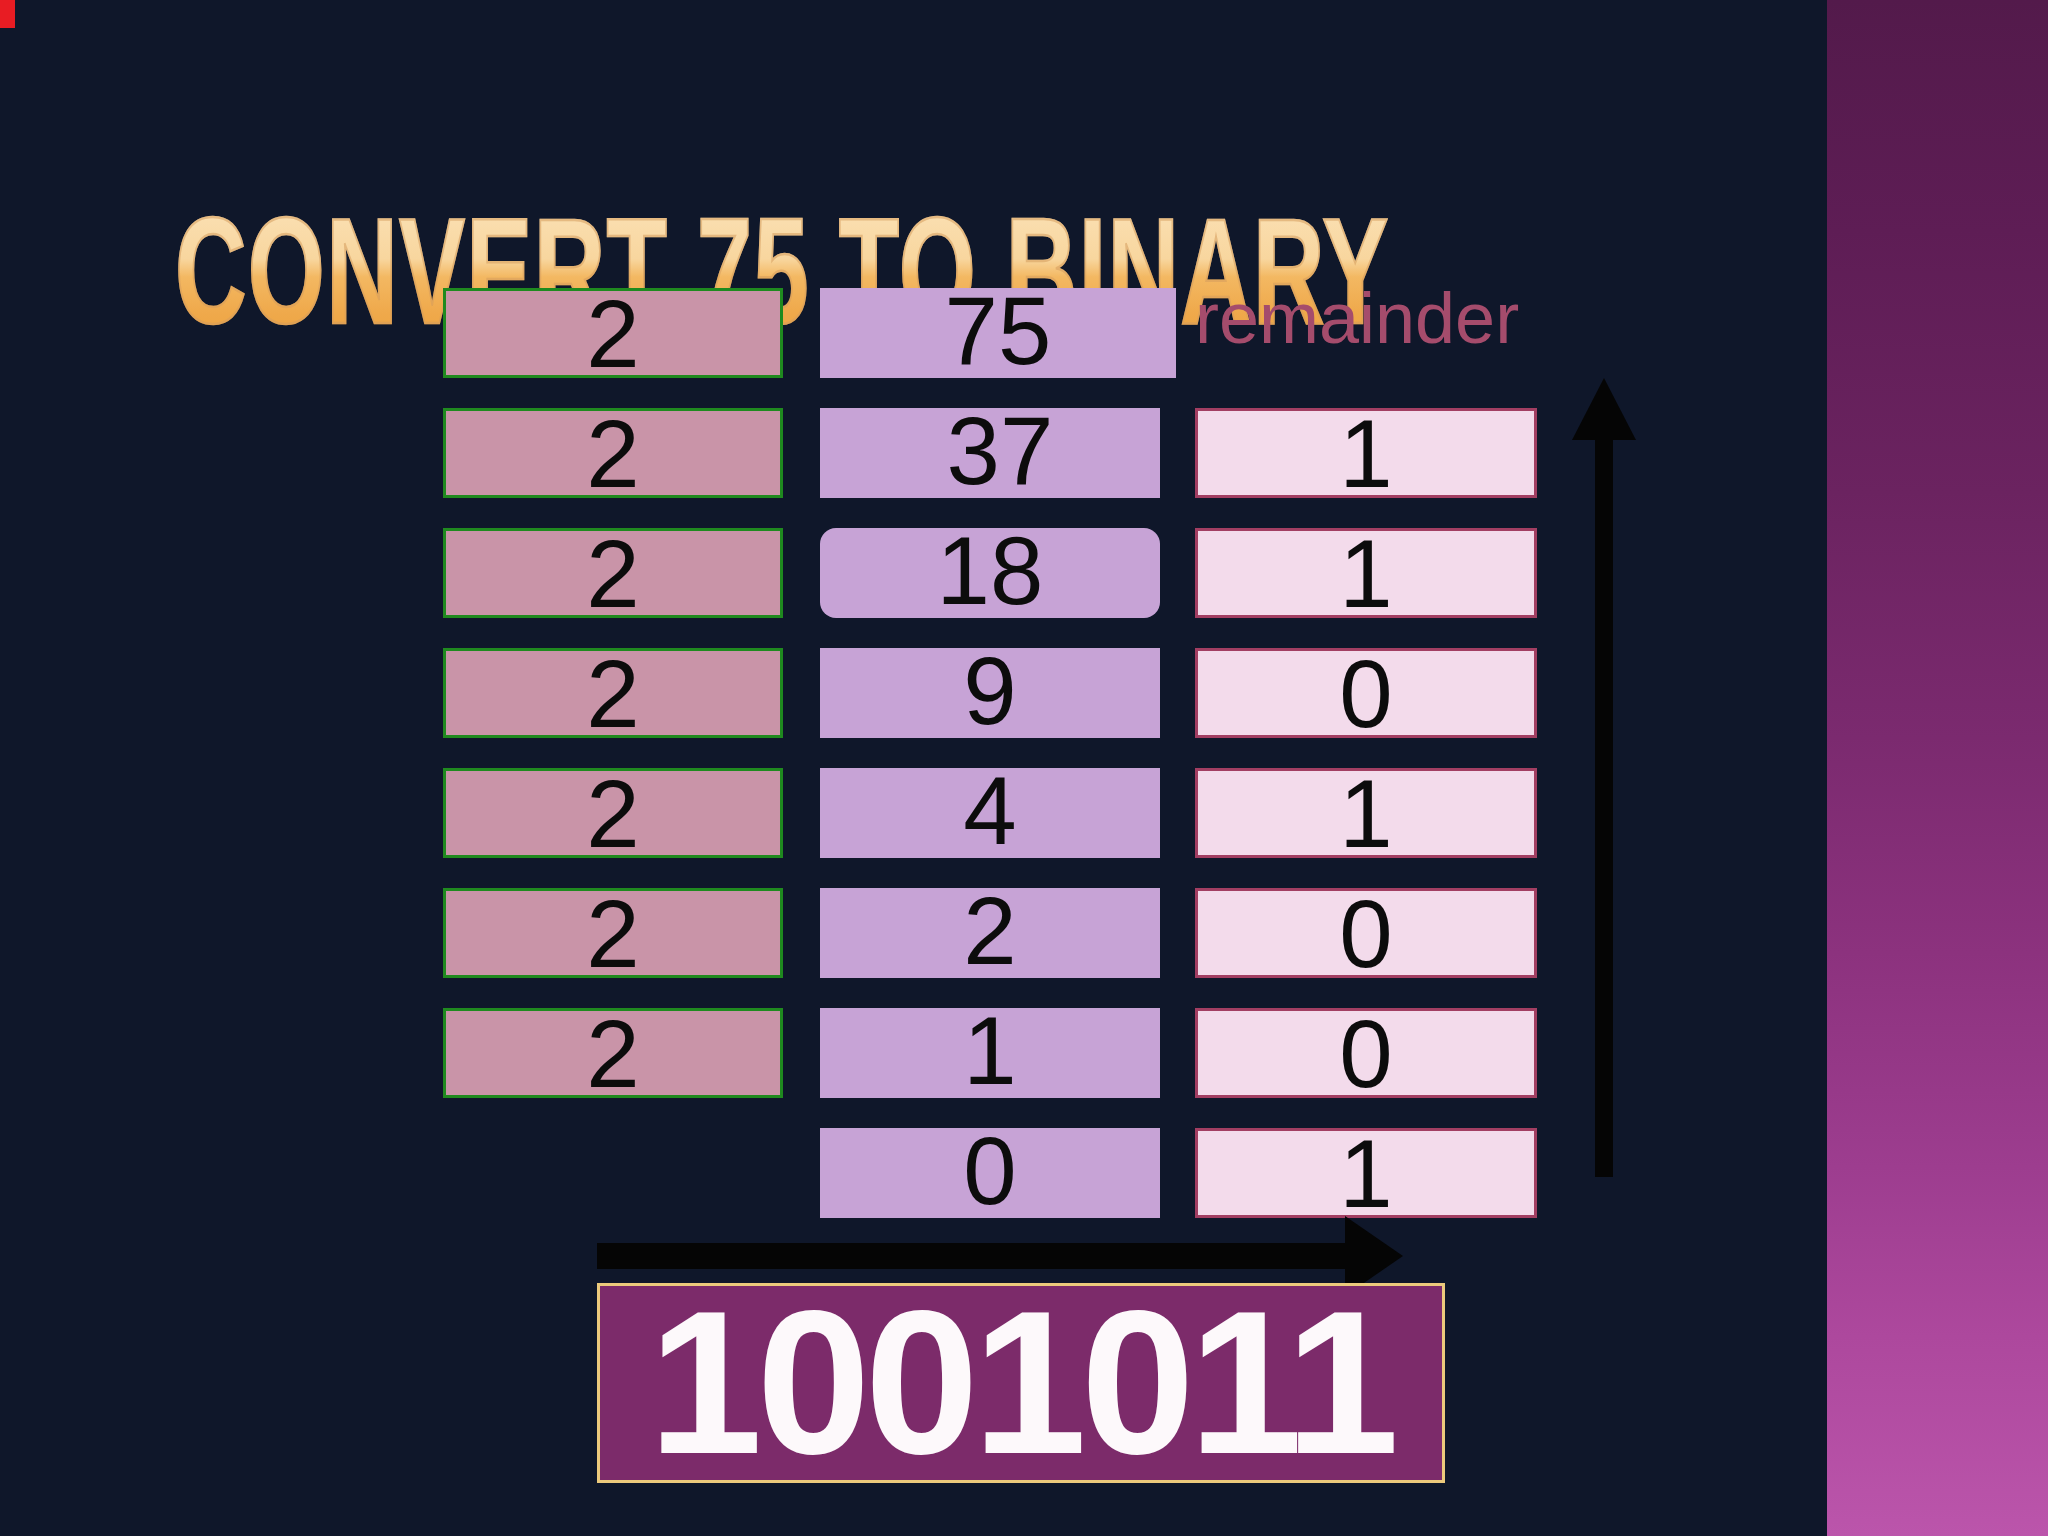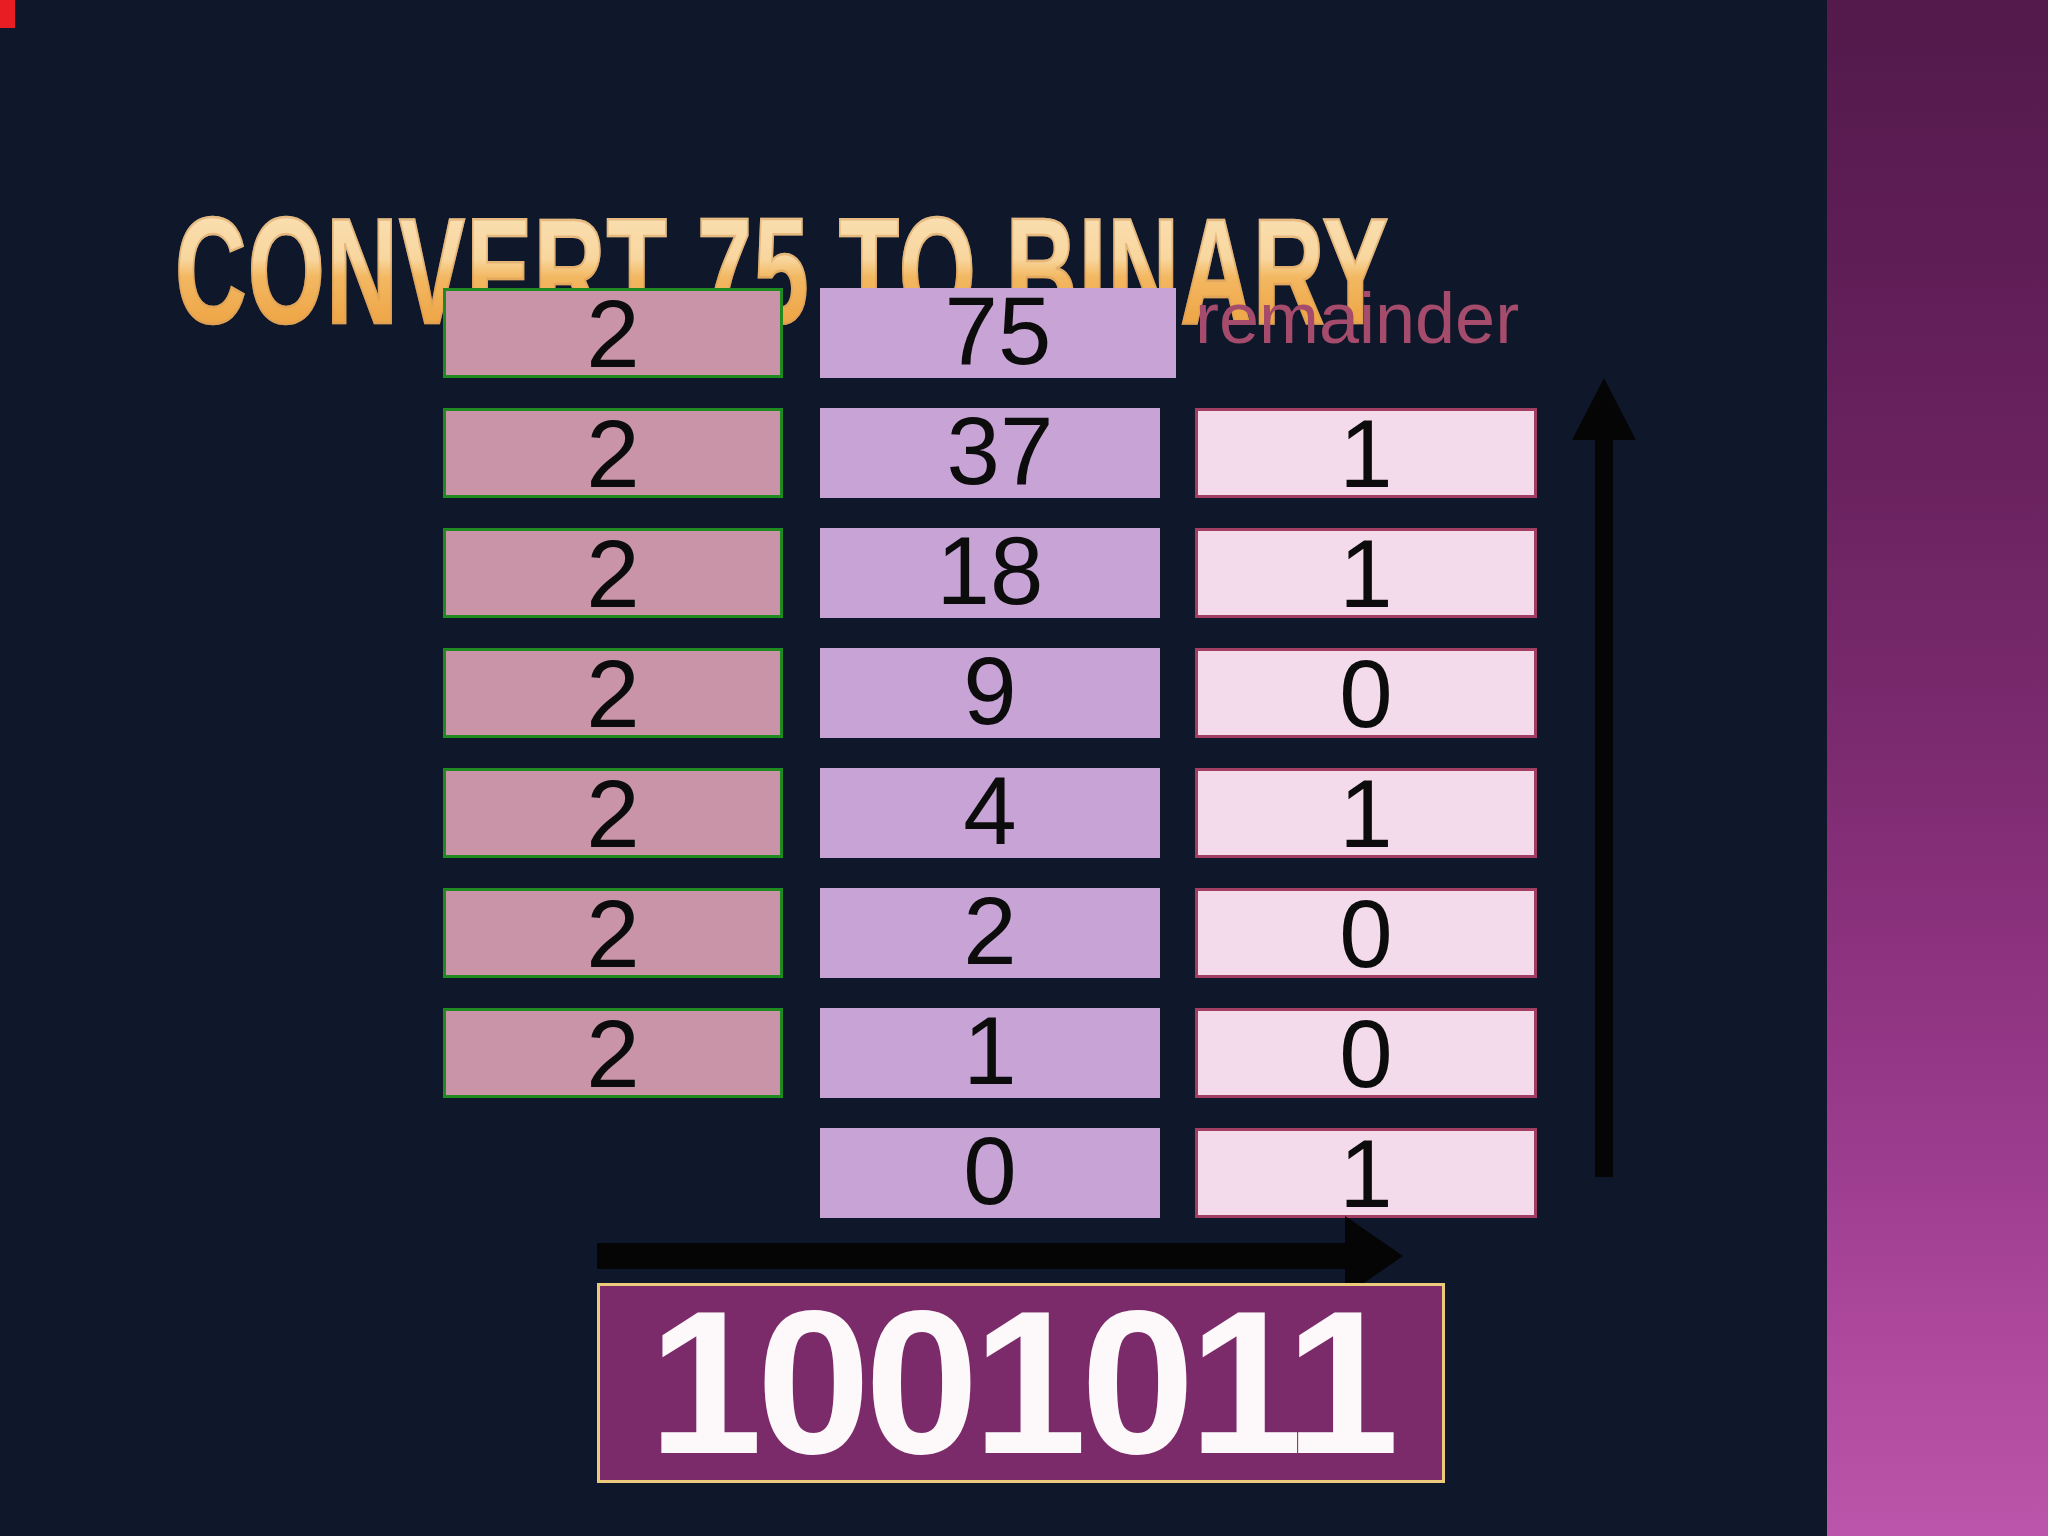--- a/index.html
+++ b/index.html
@@ -106,21 +106,21 @@
 
   <div class="remainder-label">remainder</div>
 
   <div id="rows">
       <div class="cell divisor-cell" style="left: 443px; top: 288px; width: 340px;">2</div>
       <div class="cell quotient-cell" style="left: 820px; top: 288px; width: 356px;">75</div>
       <div class="cell divisor-cell" style="left: 443px; top: 408px; width: 340px;">2</div>
       <div class="cell quotient-cell" style="left: 820px; top: 408px; width: 340px; padding-left: 20px;">37</div>
       <div class="cell remainder-cell" style="left: 1195px; top: 408px; width: 342px;">1</div>
       <div class="cell divisor-cell" style="left: 443px; top: 528px; width: 340px;">2</div>
-      <div class="cell quotient-cell" style="left: 820px; top: 528px; width: 340px;">18</div>
+      <div class="cell quotient-cell" style="left: 820px; top: 528px; width: 340px; border-radius: 16px;">18</div>
       <div class="cell remainder-cell" style="left: 1195px; top: 528px; width: 342px;">1</div>
       <div class="cell divisor-cell" style="left: 443px; top: 648px; width: 340px;">2</div>
       <div class="cell quotient-cell" style="left: 820px; top: 648px; width: 340px;">9</div>
       <div class="cell remainder-cell" style="left: 1195px; top: 648px; width: 342px;">0</div>
       <div class="cell divisor-cell" style="left: 443px; top: 768px; width: 340px;">2</div>
       <div class="cell quotient-cell" style="left: 820px; top: 768px; width: 340px;">4</div>
       <div class="cell remainder-cell" style="left: 1195px; top: 768px; width: 342px;">1</div>
       <div class="cell divisor-cell" style="left: 443px; top: 888px; width: 340px;">2</div>
       <div class="cell quotient-cell" style="left: 820px; top: 888px; width: 340px;">2</div>
       <div class="cell remainder-cell" style="left: 1195px; top: 888px; width: 342px;">0</div>

